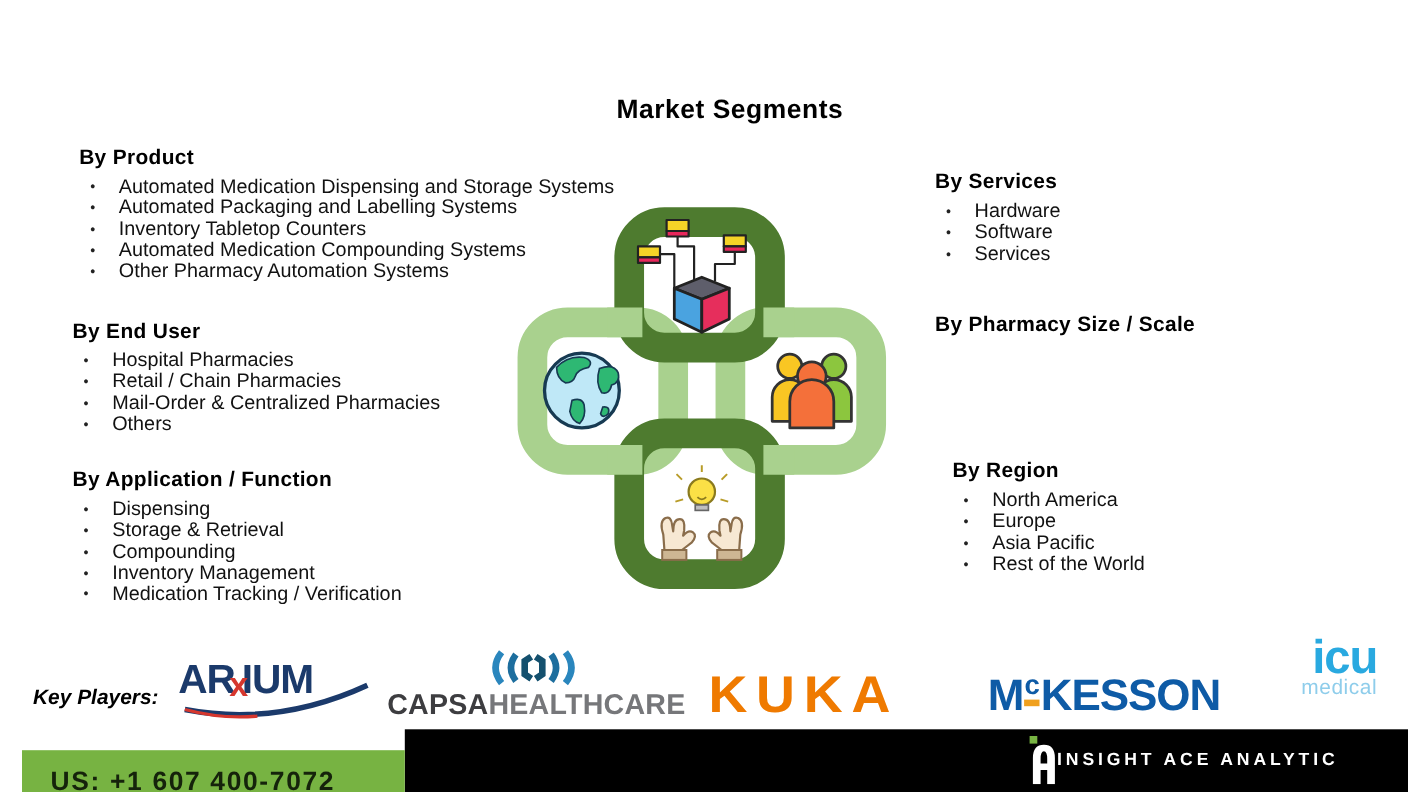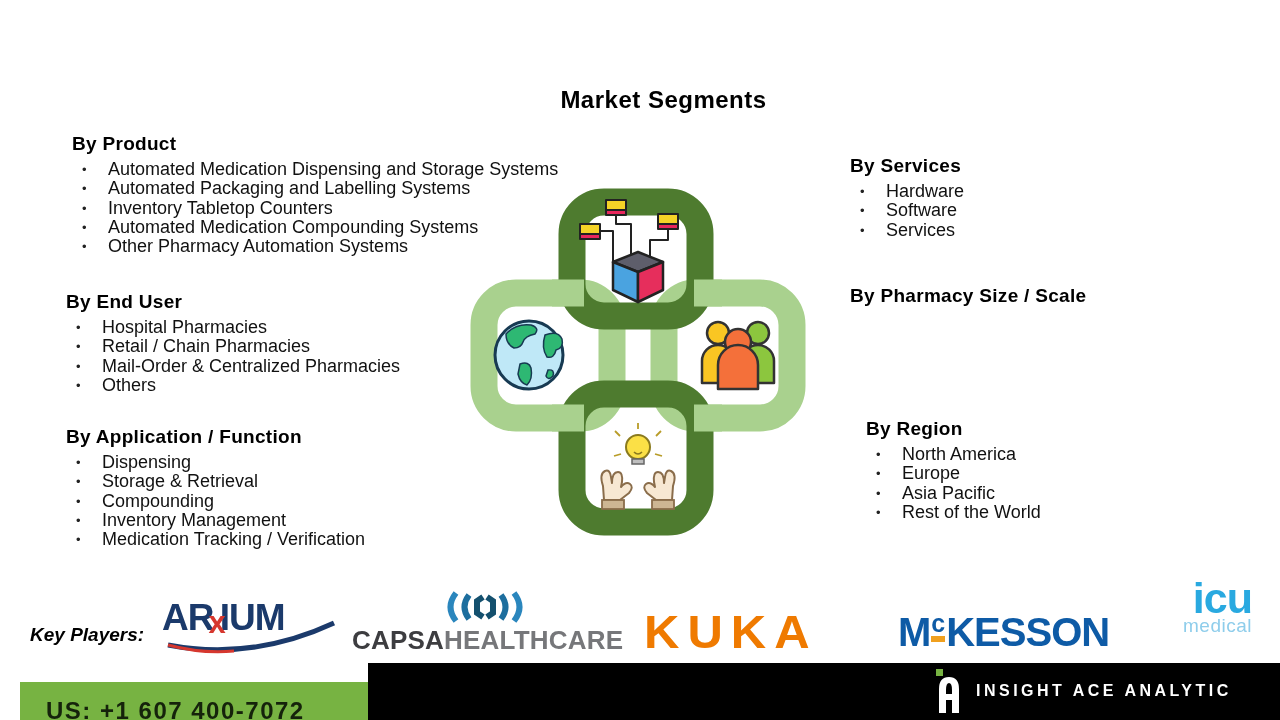--- a/index.html
+++ b/index.html
@@ -52,21 +52,21 @@
 
   .logo-icu { position:absolute; left:1170px; top:580px; width:82px; text-align:right; }
   .icu-a { font-size:43px; line-height:36px; font-weight:800; color:#29a9e0; letter-spacing:-1px; }
   .icu-b { font-size:19px; line-height:20px; color:#8ecdeb; letter-spacing:0.5px; }
 
   
   .footer-black { position:absolute; left:368px; top:663px; width:912px; height:57px; background:#000000; }
   .footer-green { position:absolute; left:20px; top:662px; width:348px; height:58px; background:#77b342;
     display:flex; align-items:center; padding-left:26px;margin-top:20px; }
   .footer-phone { font-size:24px; font-weight:bold; color:#15230b; letter-spacing:1.5px; white-space:nowrap; }
-  .brand { position:absolute; left:935px; top:668px; height:46px; display:flex; align-items:center; gap:15px; }
+  .brand { position:absolute; left:935px; top:668px; height:46px; display:flex; align-items:center; }
   .brand-name { color:#ffffff; font-size:16px; font-weight:bold; letter-spacing:3.5px; white-space:nowrap; }
 </style>
 </head>
 <body>
 
 <div id="canvas">
 
 
   <div class="subtitle">Market Segments</div>
 

